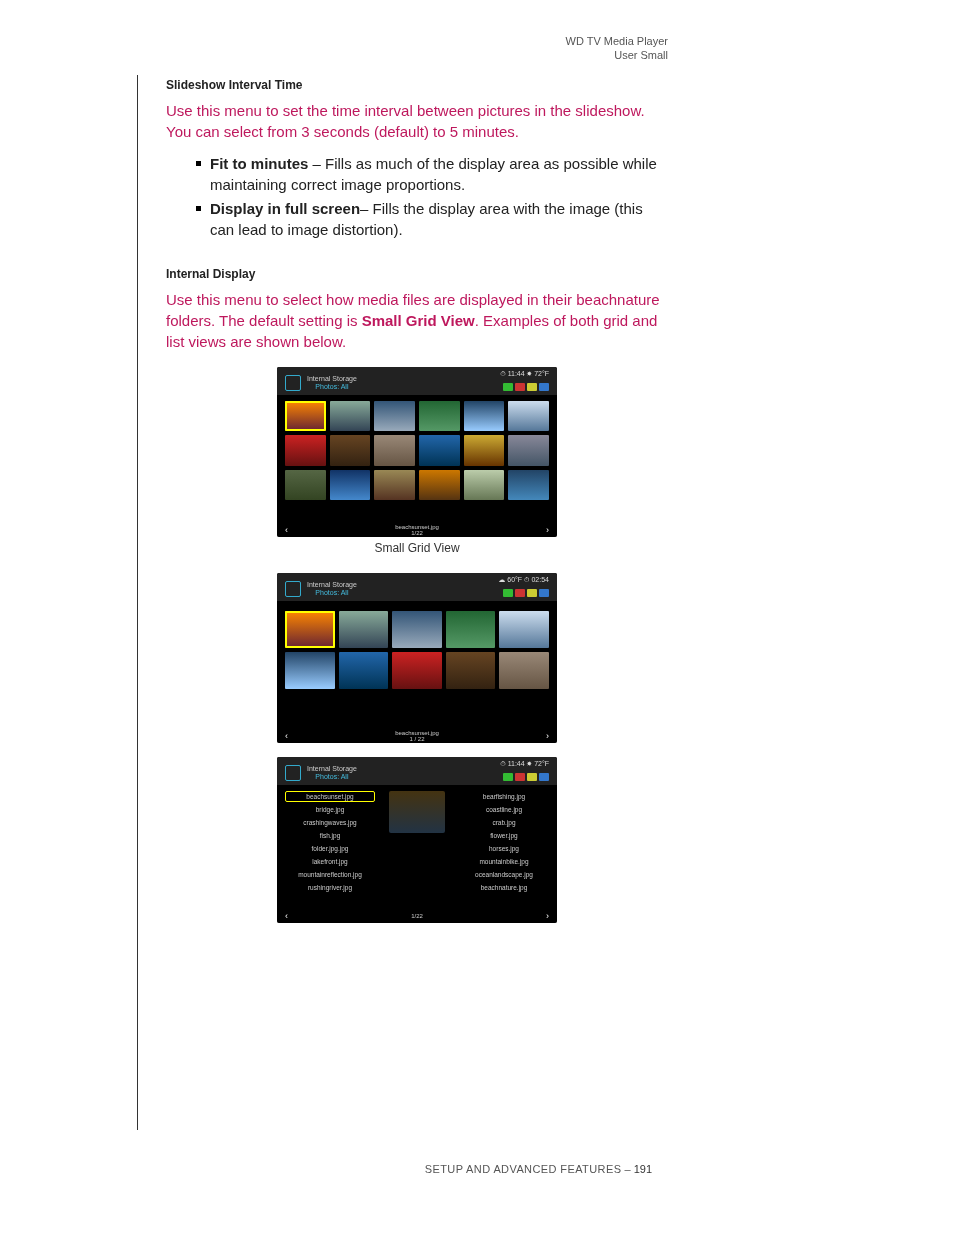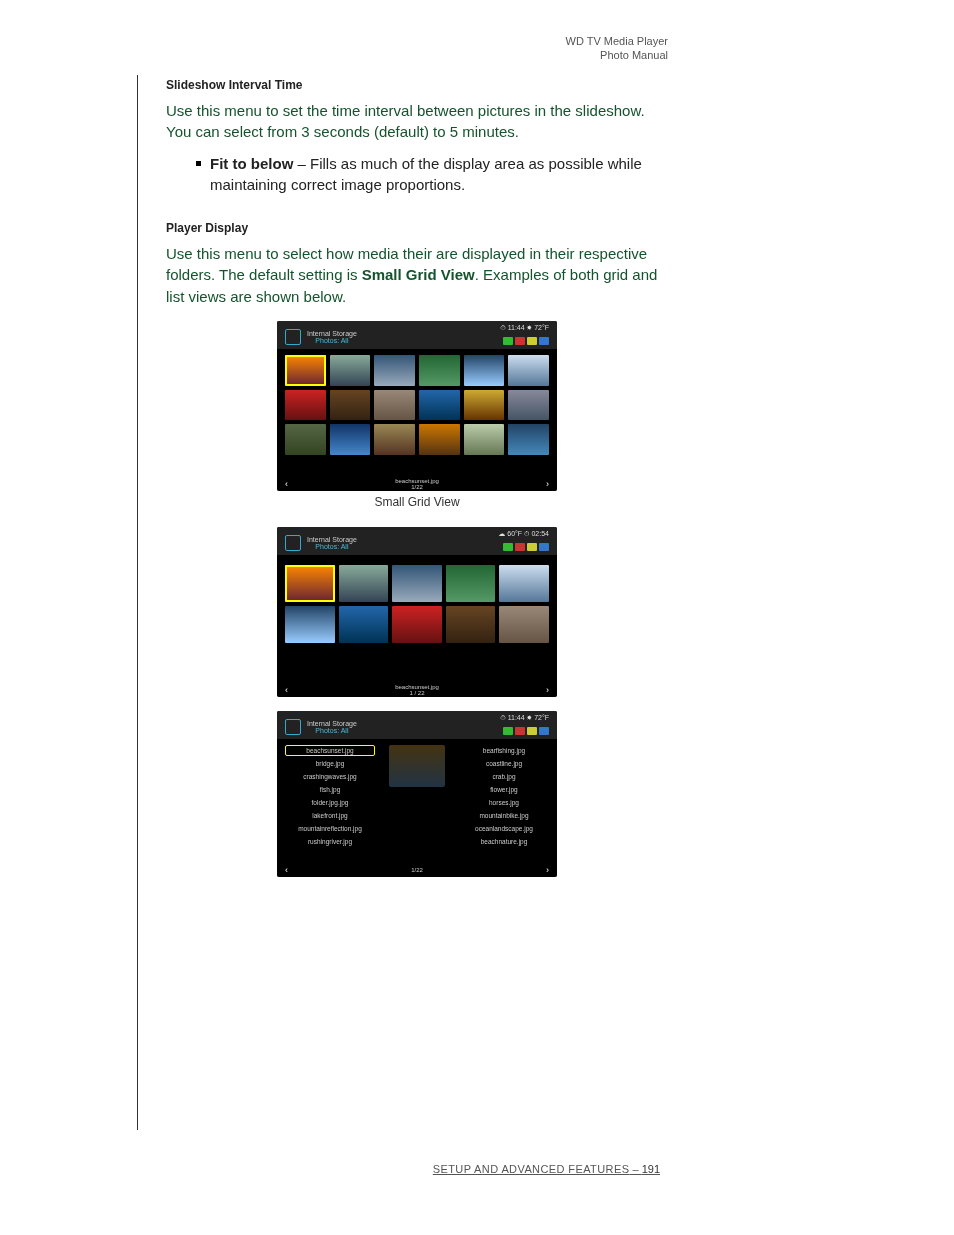--- a/index.html
+++ b/index.html
@@ -43,21 +43,21 @@
     font-size: 12px;
     font-weight: bold;
     margin: 26px 0 8px 0;
     letter-spacing: 0;
   }
   h3.first { margin-top: 0; }
   p {
     font-size: 15px;
     line-height: 1.42;
     margin: 6px 0 10px 0;
-    color: #14532d;
+    color: #be185d;
   }
   ul {
     margin: 4px 0 10px 30px;
     padding: 0;
   }
   li {
     font-size: 15px;
     line-height: 1.42;
     margin: 3px 0;
     list-style: none;
@@ -187,25 +187,24 @@
   }
   .lv-item.sel { border: 1px solid #ff0; padding: 1px 3px; }
   .lv-preview {
     width: 56px; height: 42px;
     background: linear-gradient(#431, #234);
     border-radius: 2px;
     align-self: flex-start;
   }
   .footer {
     position: absolute;
-    right: 96px;
+    right: 104px;
     bottom: 60px;
     font-size: 11px;
     color: #555;
-    text-decoration: underline;
   }
   .footer .sec { letter-spacing: 0.4px; }
   .footer .num { color: #333; }
 
   
   .t0{background:linear-gradient(#f80,#623)} .t1{background:linear-gradient(#8a9,#345)}
   .t2{background:linear-gradient(#357,#9ab)} .t3{background:linear-gradient(#263,#596)}
   .t4{background:linear-gradient(#246,#9cf)} .t5{background:linear-gradient(#cde,#579)}
   .t6{background:linear-gradient(#c22,#611)} .t7{background:linear-gradient(#642,#321)}
   .t8{background:linear-gradient(#987,#654)} .t9{background:linear-gradient(#26a,#035)}
@@ -213,39 +212,42 @@
   .t12{background:linear-gradient(#564,#342)} .t13{background:linear-gradient(#136,#48c)}
   .t14{background:linear-gradient(#985,#532)} .t15{background:linear-gradient(#c70,#531)}
   .t16{background:linear-gradient(#bca,#675)} .t17{background:linear-gradient(#246,#48b)}
 </style>
 </head>
 <body>
 <div class="page">
 
   <div class="hdr">
     <div>WD TV Media Player</div>
-    <div>Photo Manual</div>
+    <div>User Small</div>
   </div>
 
   <div class="rule"></div>
 
   <div class="content">
 
     <h3 class="first">Slideshow Interval Time</h3>
     <p>Use this menu to set the time interval between pictures in the slideshow. You can select from 3 seconds (default) to 5 minutes.</p>
 
     <ul>
       <li>
-        <b>Fit to below</b><span> – Fills as much of the display area as possible while maintaining correct image proportions.</span>
+        <b>Fit to minutes</b><span> – Fills as much of the display area as possible while maintaining correct image proportions.</span>
+      </li>
+      <li>
+        <b>Display in full screen</b><span>– Fills the display area with the image (this can lead to image distortion).</span>
       </li>
     </ul>
 
-    <h3>Player Display</h3>
+    <h3>Internal Display</h3>
     <p>
-      <span>Use this menu to select how media their are displayed in their respective folders. The default setting is </span><b>Small Grid View</b><span>. Examples of both grid and list views are shown below.</span>
+      <span>Use this menu to select how media files are displayed in their beachnature folders. The default setting is </span><b>Small Grid View</b><span>. Examples of both grid and list views are shown below.</span>
     </p>
 
     <div class="figwrap">
       <div class="fig">
         <div class="tv-hdr">
           <div class="tv-ico"></div>
           <div>
             <div class="tv-title">Internal Storage</div>
             <div class="tv-sub">Photos: All</div>
           </div>

